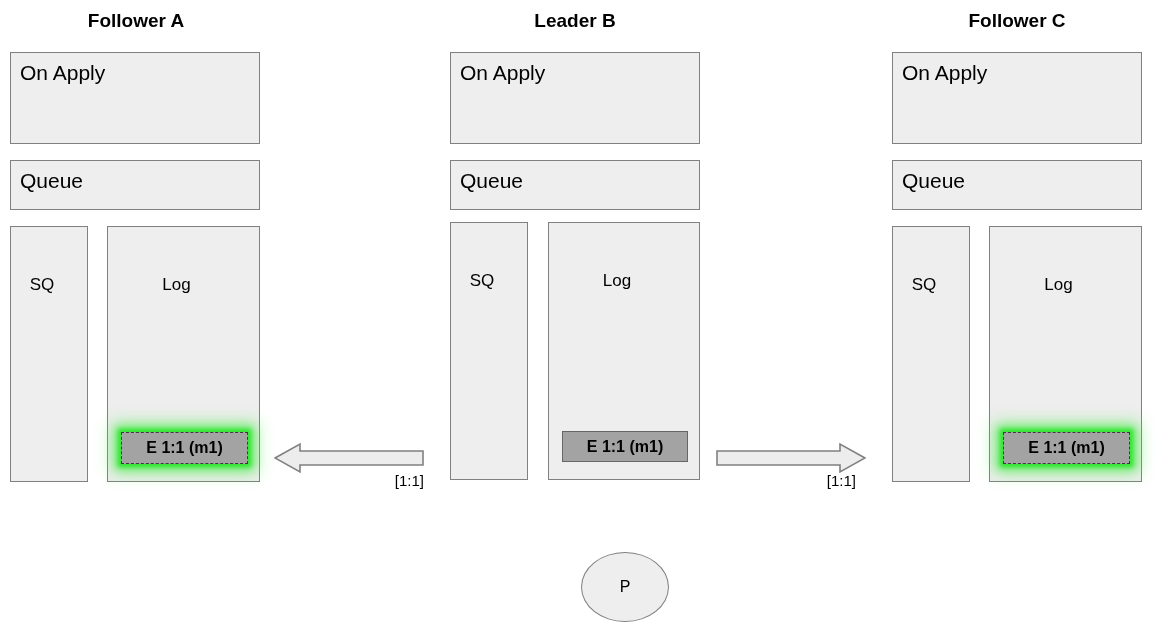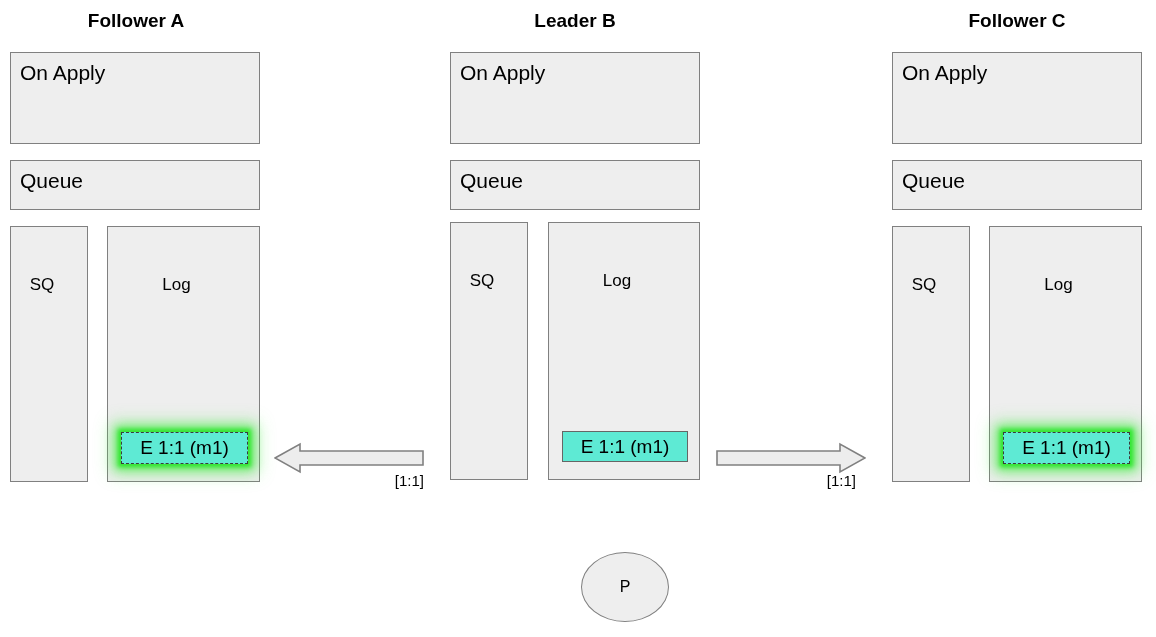--- a/index.html
+++ b/index.html
@@ -46,28 +46,29 @@
     top: 8px;
     font-size: 17px;
     color: #000000;
     text-align: center;
     white-space: nowrap;
     margin-top: 40px;
   }
   .entry {
     position: absolute;
     box-sizing: border-box;
-    background: #5eead4;
+    background: #a3a3a3;
     border: 1.5px solid #666666;
-    font-size: 19px;
+    font-size: 16px;
     color: #000000;
     display: flex;
     align-items: center;
     justify-content: center;
     white-space: nowrap;
+    font-weight: bold;
   }
   .entry.highlight {
     border: 1.6px dashed #3b3b3b;
     box-shadow:
       0 0 4px 3px rgba(46, 230, 46, 0.95),
       0 0 10px 6px rgba(60, 235, 60, 0.65),
       0 0 16px 10px rgba(80, 240, 80, 0.35);
   }
   .arrow-wrap {
     position: absolute;

